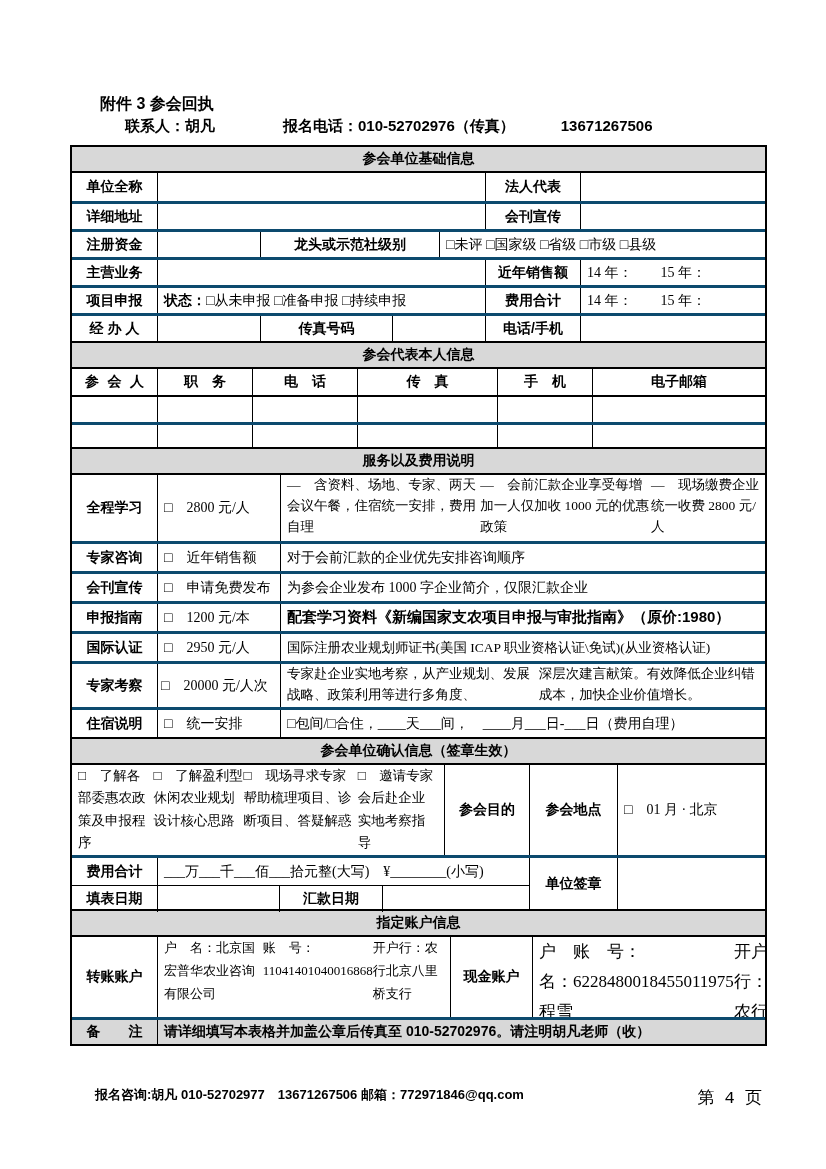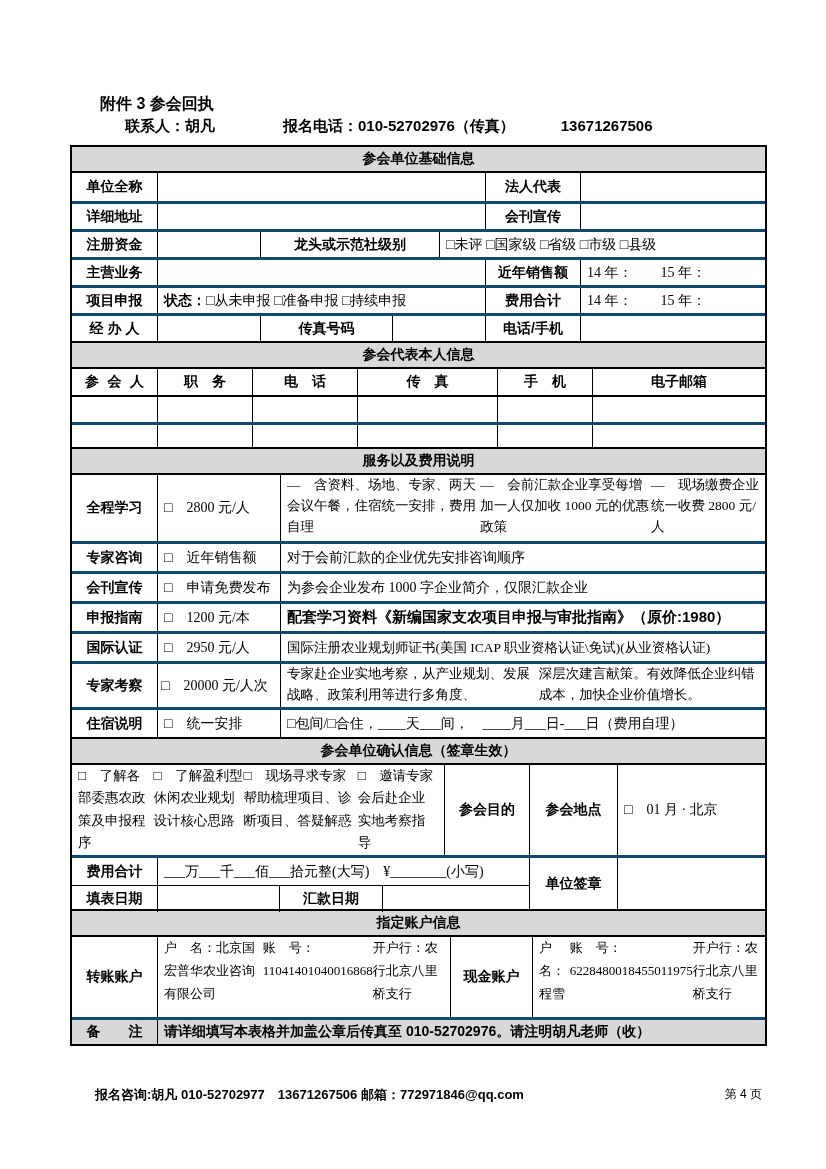--- a/index.html
+++ b/index.html
@@ -32,21 +32,21 @@
   .hdr-row .cell{font-family:Liberation Mono, monospace;font-weight:bold;}
   .hdr-row{border-bottom:2px solid #000;}
   .bold-desc{font-family:"Liberation Sans",sans-serif;font-weight:bold;font-size:15px;}
   .note-row{background:#d8d8d8;}
   .note-row .cell{font-family:"Liberation Sans",sans-serif;font-weight:bold;}
   .stack{display:flex;flex-direction:column;box-sizing:border-box;}
   .subrow{display:flex;align-items:stretch;box-sizing:border-box;}
   .footer{position:absolute;top:1086px;left:95px;right:64px;display:flex;
           justify-content:space-between;align-items:flex-start;}
   .footer-left{font-family:"Liberation Sans",sans-serif;font-weight:bold;font-size:13px;white-space:pre;}
-  .footer-right{font-family:Liberation Sans, sans-serif;font-size:12px;white-space:pre;text-align:right;}
+  .footer-right{font-family:Liberation Mono, monospace;font-size:17px;white-space:pre;text-align:right;}
 </style>
 </head>
 <body>
 
 <div class="page">
   <div class="doc">
 
     <div class="doc-title">附件 3 参会回执</div>
     <div class="doc-contact">
       <span>联系人：胡凡</span>
@@ -222,21 +222,21 @@
         </div>
         <div class="cell val col" style="width:293px;font-size:13px">
           <div style="line-height:1.75">户　名：北京国宏普华农业咨询有限公司</div>
           <div style="line-height:1.75">账　号：11041401040016868</div>
           <div style="line-height:1.75">开户行：农行北京八里桥支行</div>
         </div>
         <div class="cell lbl col" style="width:82px;align-items:center">
           <div>现金</div>
           <div>账户</div>
         </div>
-        <div class="cell val col" style="flex:1;font-size:13px">
+        <div class="cell val col" style="flex:1;font-size:17px">
           <div style="line-height:1.75">户　名：程雪</div>
           <div style="line-height:1.75">账　号：6228480018455011975</div>
           <div style="line-height:1.75">开户行：农行北京八里桥支行</div>
         </div>
       </div>
 
       <div class="row note-row" style="height:27px">
         <div class="cell lbl" style="width:85px">备　　注</div>
         <div class="cell" style="flex:1">请详细填写本表格并加盖公章后传真至 010-52702976。请注明胡凡老师（收）</div>
       </div>

